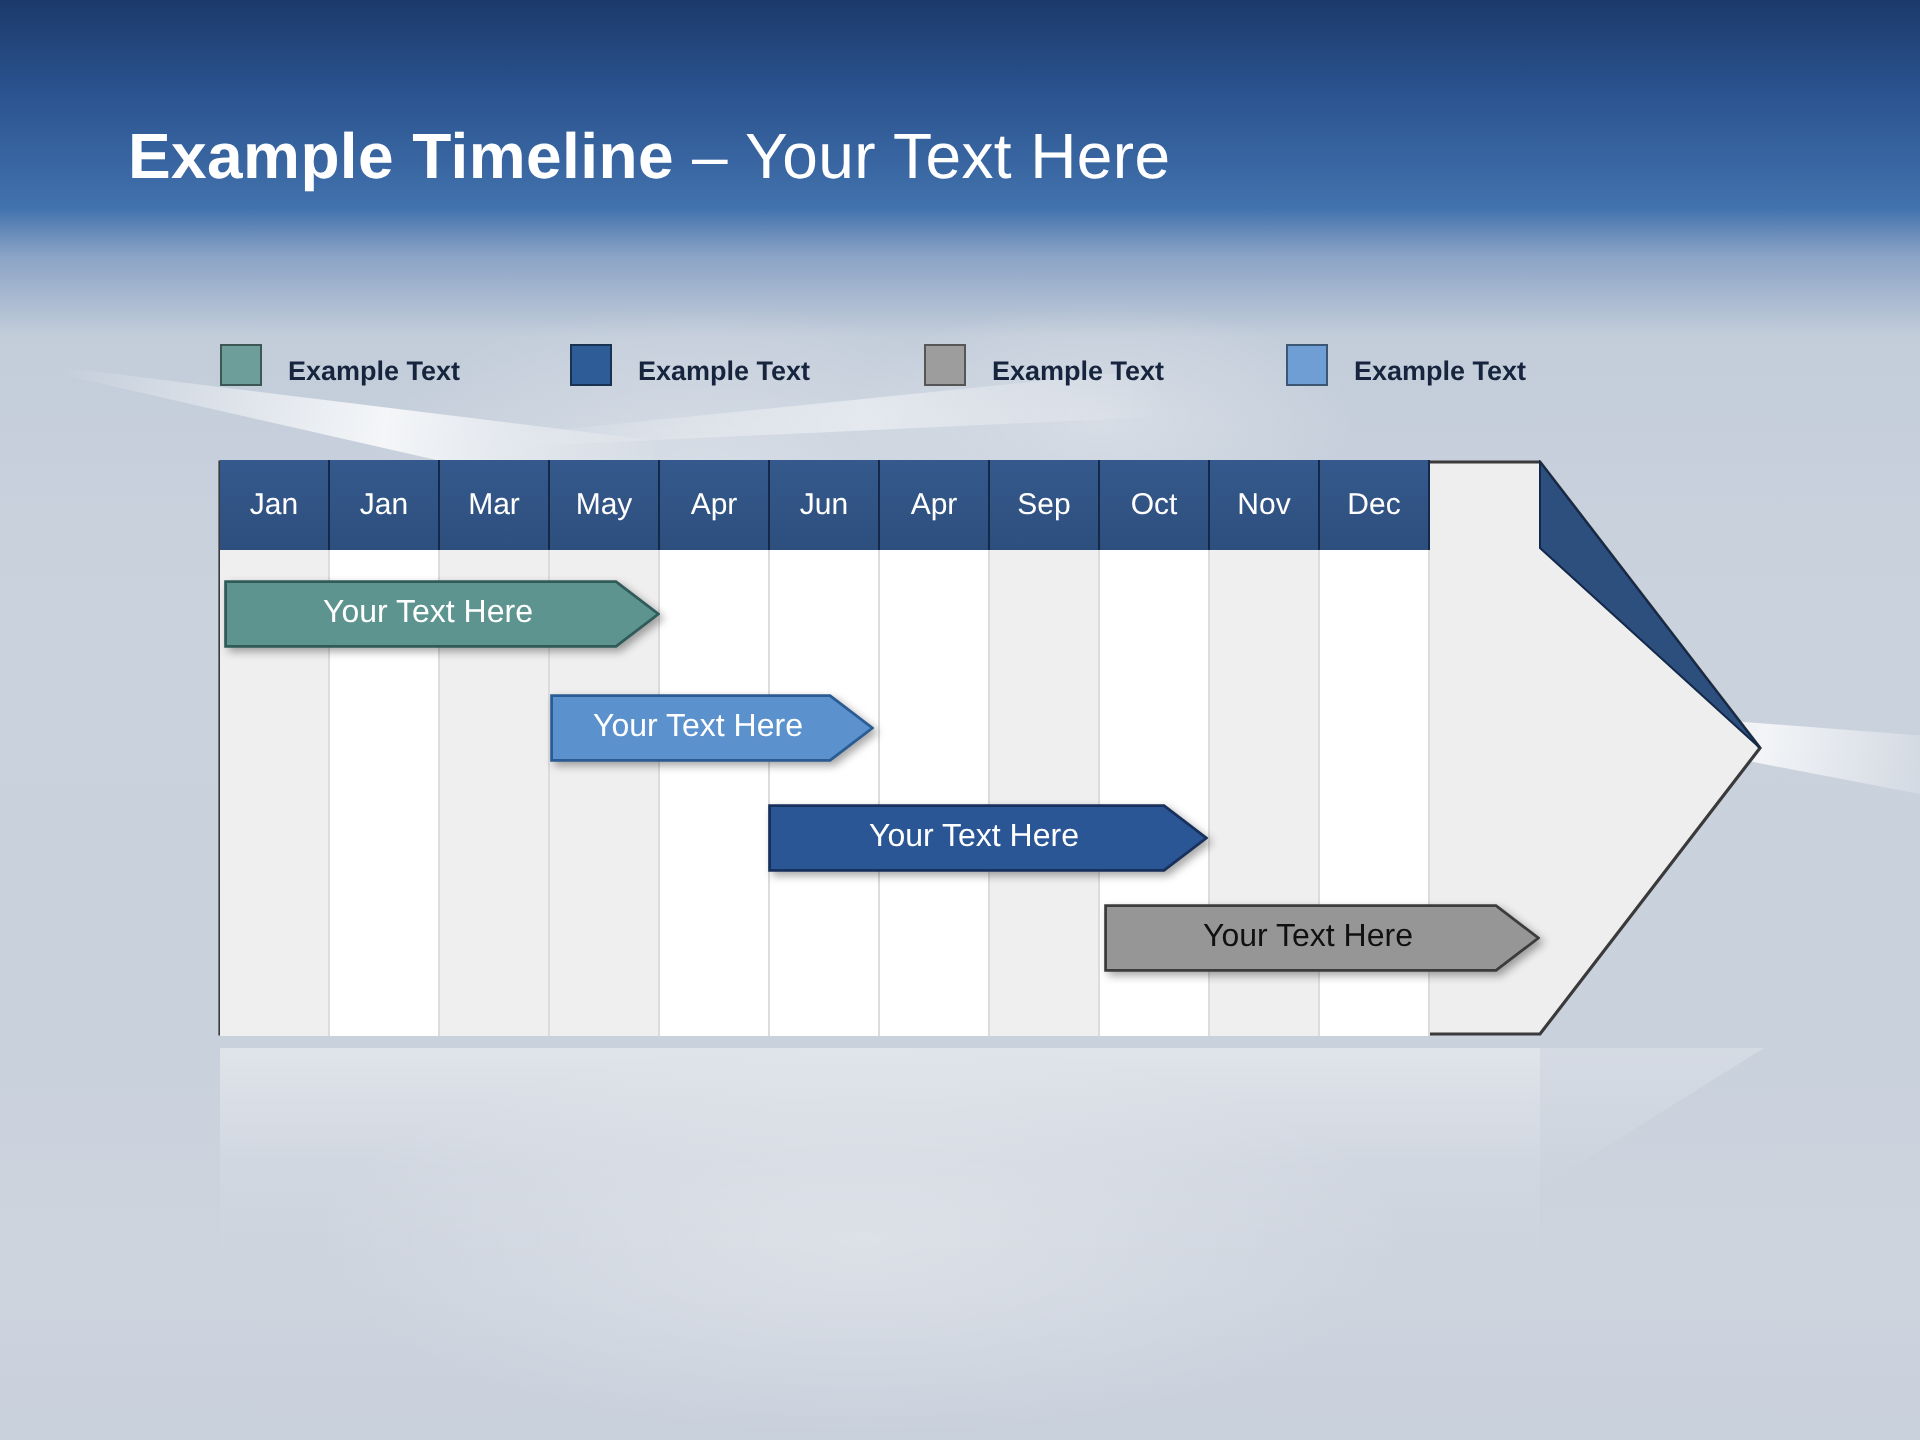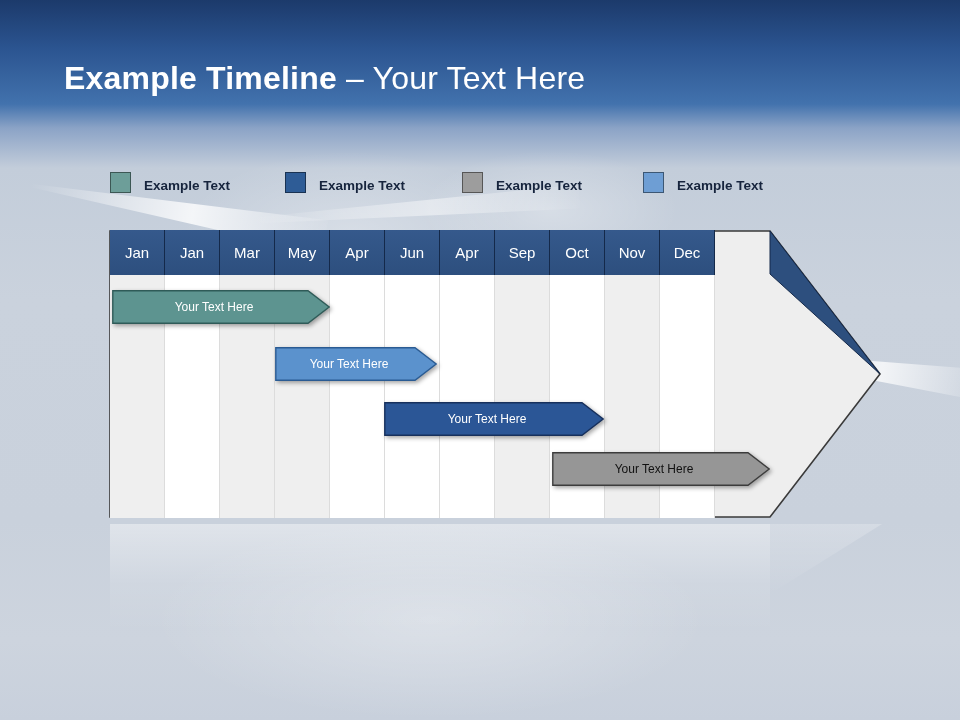--- a/index.html
+++ b/index.html
@@ -155,21 +155,21 @@
     border-right: 1px solid #dcdcdc;
   }
 
   
   .bar {
     position: absolute;
     height: 34px;
     display: flex;
     align-items: center;
     justify-content: center;
-    font-size: 12px;
+    font-size: 16px;
     white-space: nowrap;
     filter: drop-shadow(2px 2px 2px rgba(0,0,0,0.35));
   }
   .bar-label {
     position: relative;
     z-index: 2;
     padding-right: 14px;
   }
   .bar-shape {
     position: absolute;

